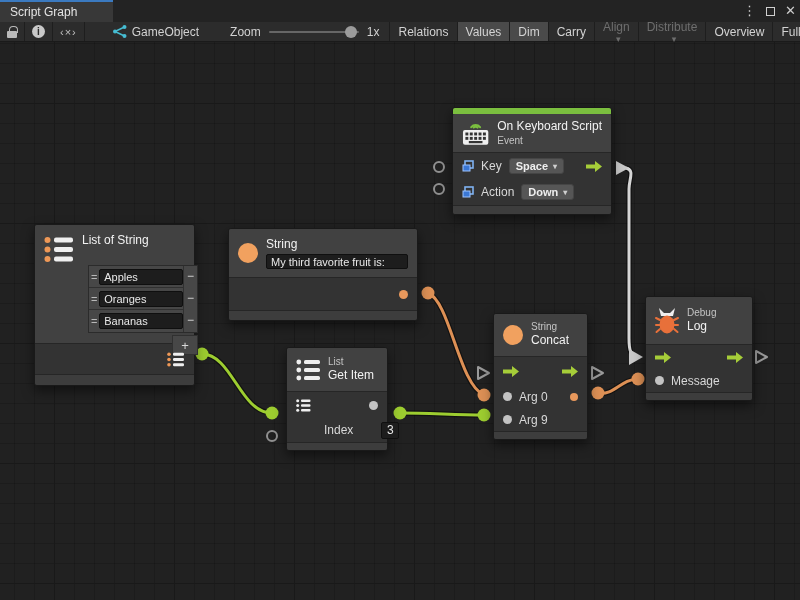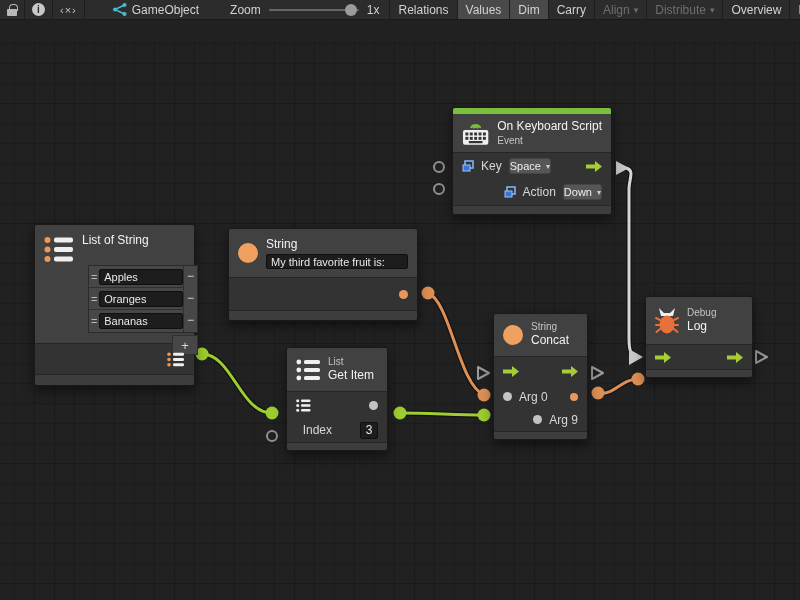--- a/index.html
+++ b/index.html
@@ -14,21 +14,21 @@
   .win-controls { position:absolute; right:4px; top:0; height:22px; display:flex; align-items:center; gap:10px; color:#cfcfcf; }
   .win-controls .glyph { font-size:13px; line-height:22px; }
   .sq { display:inline-block; width:9px; height:9px; border:1.5px solid #cfcfcf; }
 
   
   .toolbar { position:relative; height:20px; background:#2c2c2c; border-bottom:1px solid #1a1a1a;
              display:flex; align-items:stretch; color:#d2d2d2; font-size:12px; }
   .tcell { display:flex; align-items:center; justify-content:center; border-right:1px solid #1e1e1e; padding:0 7px; }
   .tbtn { display:flex; align-items:center; justify-content:center; border-right:1px solid #1e1e1e; padding:0 8px; white-space:nowrap; }
   .tbtn.active { background:#4a4a4a; }
-  .tbtn.disabled { color:#6e6e6e; }
+  .tbtn.disabled { color:#6e6e6e;flex-direction:column; }
   .caret { font-size:9px; margin-left:4px; }
   .lockbody { position:relative; width:10px; height:7px; background:#b9b9b9; border-radius:1px; margin-top:5px; }
   .lockbody:before { content:""; position:absolute; left:1.5px; top:-5px; width:7px; height:6px;
                      border:1.5px solid #b9b9b9; border-bottom:none; border-radius:4px 4px 0 0; }
   .infocirc { width:13px; height:13px; border-radius:50%; background:#c9c9c9; color:#2c2c2c;
               font-size:10px; font-weight:bold; text-align:center; line-height:13px; }
   .codeglyph { color:#c0c0c0; font-size:11px; letter-spacing:1px; }
   .go-label { margin-left:5px; }
   .zoomwrap { display:flex; align-items:center; gap:8px; padding:0 10px; }
   .ztrack { position:relative; width:90px; height:2px; background:#666; border-radius:1px; }
@@ -45,33 +45,33 @@
   .wires { position:absolute; left:0; top:0; width:800px; height:558px; pointer-events:none; }
 
   .node { position:absolute; background:#333; border:1px solid #191919; border-radius:3px;
           box-shadow:0 5px 12px rgba(0,0,0,.5); color:#dcdcdc; }
   .nhead { background:#414141; border-bottom:1px solid #262626; border-radius:2px 2px 0 0;
            display:flex; align-items:center; gap:8px; padding:6px 9px; }
   .ncol { display:flex; flex-direction:column; justify-content:center; }
   .ncat { font-size:10px; color:#c4c4c4; line-height:1.2; }
   .ntitle { font-size:12px; color:#f2f2f2; line-height:1.3; white-space:nowrap; }
   .nfoot { background:#3d3d3d; border-top:1px solid #262626; border-radius:0 0 2px 2px; }
-  .nrow { display:flex; align-items:center; gap:7px; padding:0 9px; font-size:12px; color:#d8d8d8;justify-content:flex-end; }
+  .nrow { display:flex; align-items:center; gap:7px; padding:0 9px; font-size:12px; color:#d8d8d8; }
   .mla { margin-left:auto; }
 
   .dot { display:inline-block; width:9px; height:9px; border-radius:50%; }
   .dot.gray { background:#c3c3c3; }
   .dot.orange { background:#e8985c; }
   .dot.cyan { background:#4fe4c9; }
   .bigcircle { width:20px; height:20px; border-radius:50%; background:#f1a15f; flex:0 0 auto; }
 
   .accentbar { height:6px; background:#7bbf3f; border-radius:2px 2px 0 0; }
 
   .dropdown { display:inline-flex; align-items:center; gap:5px; background:#565656; border:1px solid #454545;
-              border-radius:3px; color:#eee; font-size:11px; padding:1px 0; }
+              border-radius:3px; color:#eee; font-size:11px; padding:1px 6px;font-weight:bold; }
   .dropdown .caret { margin-left:0; font-size:8px; color:#cfcfcf; }
 
   .tfield { background:#1d1d1d; border:1px solid #0f0f0f; border-radius:2px; color:#e8e8e8;
             font-size:11px; font-family:"Liberation Sans", sans-serif; padding:0 4px; height:16px; }
 
   
   .listbox { margin:2px 0 6px 44px; width:110px; border:1px solid #2b2b2b; background:#3a3a3a; }
   .lrow { display:flex; align-items:center; height:22px; background:#474747; border-bottom:1px solid #303030; }
   .lhandle { width:20px; text-align:center; color:#b8b8b8; font-size:11px; }
   .lfield { width:84px; }
@@ -80,20 +80,30 @@
   .addrow { display:flex; justify-content:flex-end; }
   .addbtn { width:26px; height:20px; background:#474747; border:1px solid #303030; color:#d8d8d8;
             font-size:13px; text-align:center; line-height:19px; }
   .idxfield { width:18px; height:17px; text-align:center; padding:0; font-size:12px; }
 </style>
 </head>
 <body>
 
 <div class="window">
 
+  <div class="titlebar">
+    <div class="tab">
+      <span>Script Graph</span>
+    </div>
+    <div class="win-controls">
+      <span class="glyph">⋮</span>
+      <span><span class="sq"></span></span>
+      <span class="glyph">✕</span>
+    </div>
+  </div>
 
   <div class="toolbar">
     <div class="tcell">
         <span class="lockbody"></span>
       </div>
     <div class="tcell">
         <span class="infocirc">i</span>
       </div>
     <div class="tcell" style="width:62px">
         <span class="codeglyph">‹×›</span>
@@ -400,17 +410,21 @@
         </div>
       </div>
       <div class="nrow" style="height:24px;">
         <svg width="16" height="11" viewBox="0 0 16 11">
           <polygon points="0,3.4 9,3.4 9,0 16,5.5 9,11 9,7.6 0,7.6" fill="#a6cd39"></polygon>
         </svg>
         <svg class="mla" width="16" height="11" viewBox="0 0 16 11">
           <polygon points="0,3.4 9,3.4 9,0 16,5.5 9,11 9,7.6 0,7.6" fill="#a6cd39"></polygon>
         </svg>
       </div>
+      <div class="nrow" style="height:23px;">
+        <span class="dot gray"></span>
+        <span>Message</span>
+      </div>
       <div class="nfoot" style="height:8px;"></div>
     </div>
 
   </div>
 </div>
 
 </body></html>

